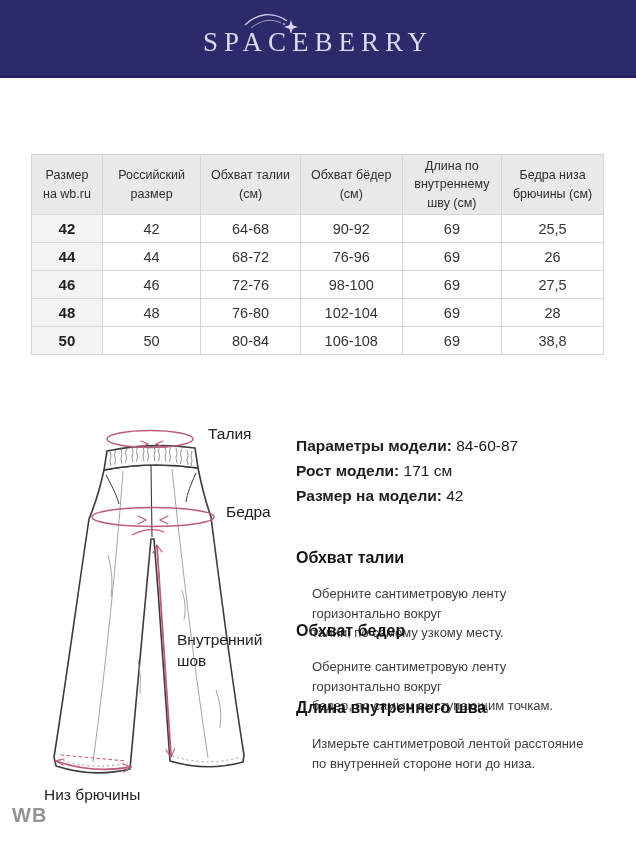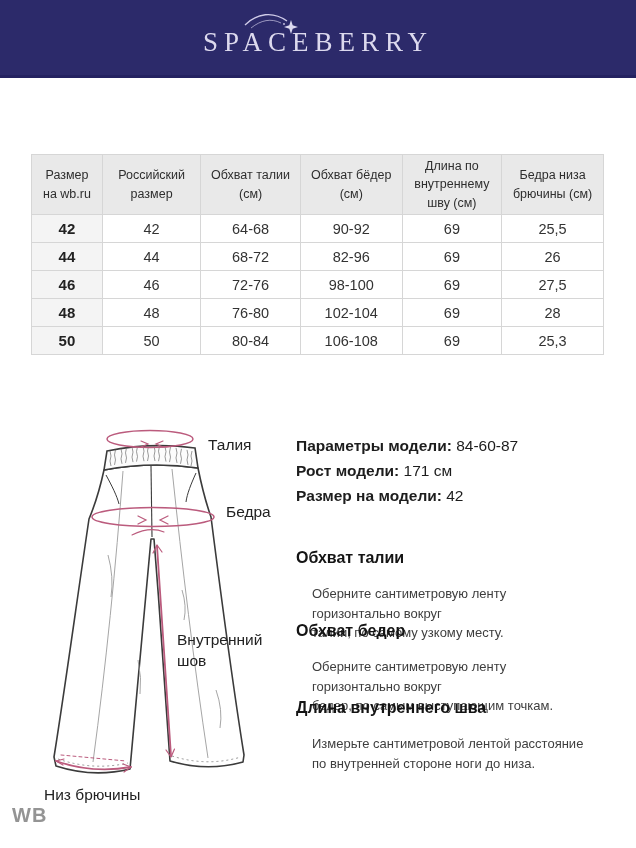--- a/index.html
+++ b/index.html
@@ -83,21 +83,21 @@
           <td>42</td>
           <td>64-68</td>
           <td>90-92</td>
           <td>69</td>
           <td>25,5</td>
         </tr>
         <tr>
           <td class="first-col">44</td>
           <td>44</td>
           <td>68-72</td>
-          <td>82-96</td>
+          <td>76-96</td>
           <td>69</td>
           <td>26</td>
         </tr>
         <tr>
           <td class="first-col">46</td>
           <td>46</td>
           <td>72-76</td>
           <td>98-100</td>
           <td>69</td>
           <td>27,5</td>
@@ -109,21 +109,21 @@
           <td>102-104</td>
           <td>69</td>
           <td>28</td>
         </tr>
         <tr>
           <td class="first-col">50</td>
           <td>50</td>
           <td>80-84</td>
           <td>106-108</td>
           <td>69</td>
-          <td>25,3</td>
+          <td>38,8</td>
         </tr>
       </tbody>
   </table>
 
   <svg class="pants-svg" viewBox="0 0 290 420">
 
     <path fill="#ffffff" stroke="#3b3b3b" stroke-width="1.6" stroke-linejoin="round" d="M84,65 C79,88 74,102 69,114 C57,195 44,290 34,352 L36,361 Q73,373 110,364
          C117,288 125,195 131,134 L134,134 C140,210 146,292 150,356 Q187,367 223,357
          L224,350 C212,275 199,175 191,112 C185,95 181,78 178,63 Q131,56 84,65 Z"></path>
 
@@ -151,21 +151,21 @@
       <path stroke-width="1.2" d="M118,111 l8,4 l-8,4 M148,111 l-8,4 l8,4"></path>
       <path stroke-width="1.8" d="M137,141 L151,351"></path>
       <path stroke-width="1.2" d="M137,140 l-4,8 M137,140 l5,7 M151,352 l-5,-7 M151,352 l3.5,-8"></path>
       <path stroke-width="1.1" d="M112,130 Q130,121 144,127"></path>
       <path stroke-width="1.8" d="M36,356 Q73,369 111,362"></path>
       <path stroke-width="1.2" d="M36,356 l8,-2 M36,356 l7,4 M111,362 l-8,-3 M111,362 l-7,5"></path>
       <path stroke-width="1" stroke-dasharray="3,3" d="M41,350 L106,356"></path>
     </g>
   </svg>
 
-  <div class="diagram-label" style="left:208px;top:434px;">Талия</div>
+  <div class="diagram-label" style="left:208px;top:423px;">Талия</div>
   <div class="diagram-label" style="left:226px;top:501px;">Бедра</div>
   <div class="diagram-label pre" style="left:177px;top:629px;">Внутренний
 шов</div>
   <div class="diagram-label" style="left:44px;top:784px;">Низ брючины</div>
 
   <div class="model-info">
     <div>
       <span class="mi-label">Параметры модели:</span>
       <span class="mi-value">84-60-87</span>
     </div>

